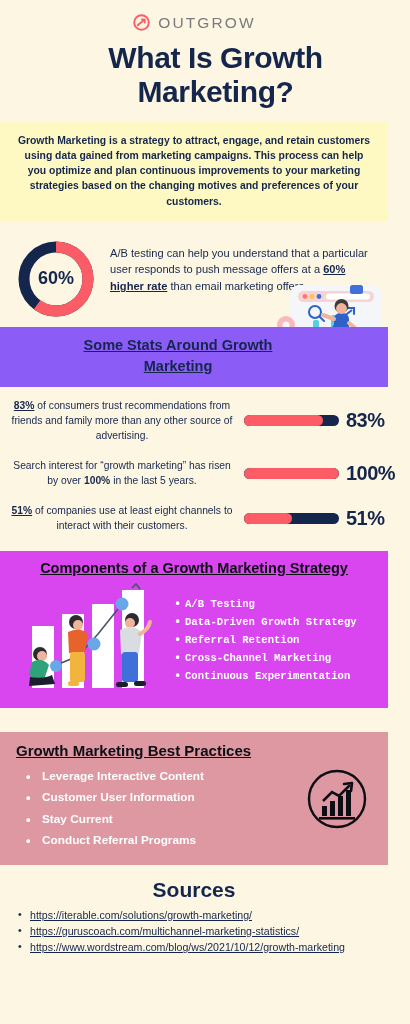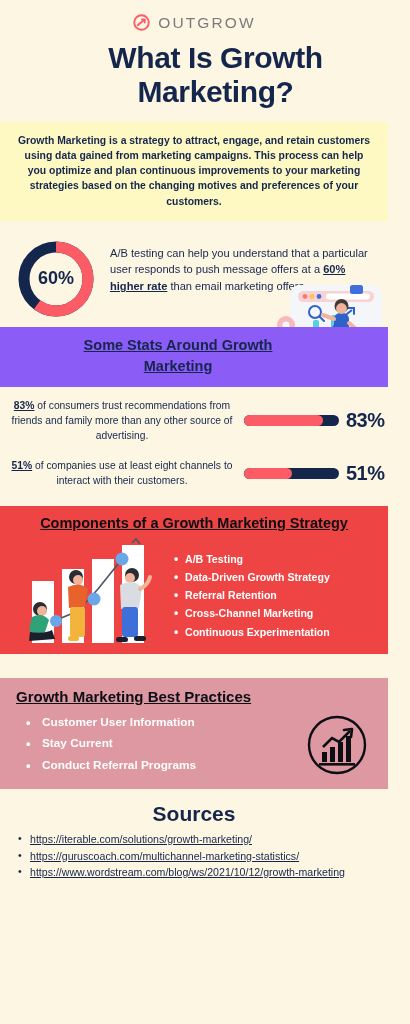--- a/index.html
+++ b/index.html
@@ -73,31 +73,31 @@
   .stat-desc .b { font-weight:800; }
   .stat-meter { display:flex; align-items:center; gap:7px; flex:1; }
   .bar {
     position:relative; height:11px; border-radius:6px;
     background:#15264d; overflow:hidden; flex:0 0 95px;
   }
   .bar > span { position:absolute; left:0; top:0; bottom:0; background:#fb5c66; border-radius:6px; }
   .bar-val { font-size:20px; font-weight:800; color:#15264d; white-space:nowrap; letter-spacing:-0.5px; }
 
   
-  .components { position:relative; background:#ef4444; margin-top:4px; padding:9px 10px 7px; }
+  .components { position:relative; background:#d946ef; margin-top:4px; padding:9px 10px 16px; }
   .components h2 {
     font-size:14.5px; font-weight:800; color:#0d0d14;
     text-decoration:underline; text-align:center; margin-bottom:6px;
   }
   .comp-body { display:flex; align-items:flex-end; gap:4px; }
   .comp-illus { flex:0 0 160px; height:110px; }
   .comp-list { list-style:none; padding-bottom:6px; }
   .comp-list li {
     position:relative; color:#ffffff; font-weight:700;
-    font-size:10.6px; line-height:1.72; padding-left:11px;
+    font-size:10.6px; line-height:1.72; padding-left:11px;font-family:Liberation Mono, monospace;
   }
   .comp-list li:before {
     content:"•"; position:absolute; left:0; top:-1px; font-size:12px;
   }
 
   
   .practices { position:relative; background:#dd98a2; margin-top:24px; padding:10px 12px 13px; }
   .practices h2 {
     font-size:15px; font-weight:800; color:#0d0d14;
     text-decoration:underline; margin:0 0 7px 4px;
@@ -206,20 +206,31 @@
         <span class="u">83%</span><span> of consumers trust recommendations from friends and family more than any other source of advertising.</span>
       </div>
       <div class="stat-meter">
         <div class="bar">
             <span style="width:83%"></span>
           </div>
         <div class="bar-val">83%</div>
       </div>
     </div>
 
+    <div class="stat-row">
+      <div class="stat-desc">
+        <span>Search interest for “growth marketing” has risen by over </span><span class="b">100%</span><span> in the last 5 years.</span>
+      </div>
+      <div class="stat-meter">
+        <div class="bar">
+            <span style="width:100%"></span>
+          </div>
+        <div class="bar-val">100%</div>
+      </div>
+    </div>
 
     <div class="stat-row">
       <div class="stat-desc">
         <span class="u">51%</span><span> of companies use at least eight channels to interact with their customers.</span>
       </div>
       <div class="stat-meter">
         <div class="bar">
             <span style="width:51%"></span>
           </div>
         <div class="bar-val">51%</div>
@@ -269,20 +280,21 @@
         <li>Referral Retention</li>
         <li>Cross-Channel Marketing</li>
         <li>Continuous Experimentation</li>
       </ul>
     </div>
   </div>
 
   <div class="practices">
     <h2>Growth Marketing Best Practices</h2>
     <ul class="prac-list">
+      <li>Leverage Interactive Content</li>
       <li>Customer User Information</li>
       <li>Stay Current</li>
       <li>Conduct Referral Programs</li>
     </ul>
     <div class="prac-icon">
       <svg viewBox="0 0 62 62" width="62" height="62">
         <circle cx="31" cy="31" r="28" fill="none" stroke="#0d0d14" stroke-width="2.4"></circle>
         <rect x="16" y="38" width="5" height="10" fill="#0d0d14"></rect>
         <rect x="24" y="33" width="5" height="15" fill="#0d0d14"></rect>
         <rect x="32" y="28" width="5" height="20" fill="#0d0d14"></rect>

